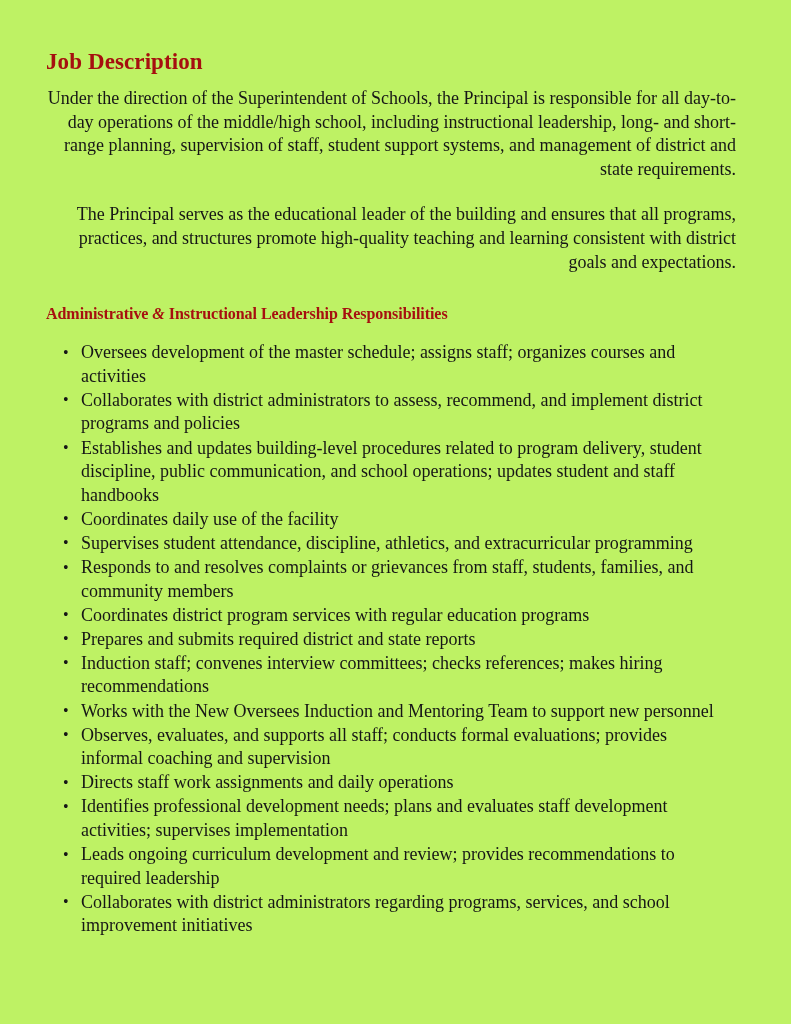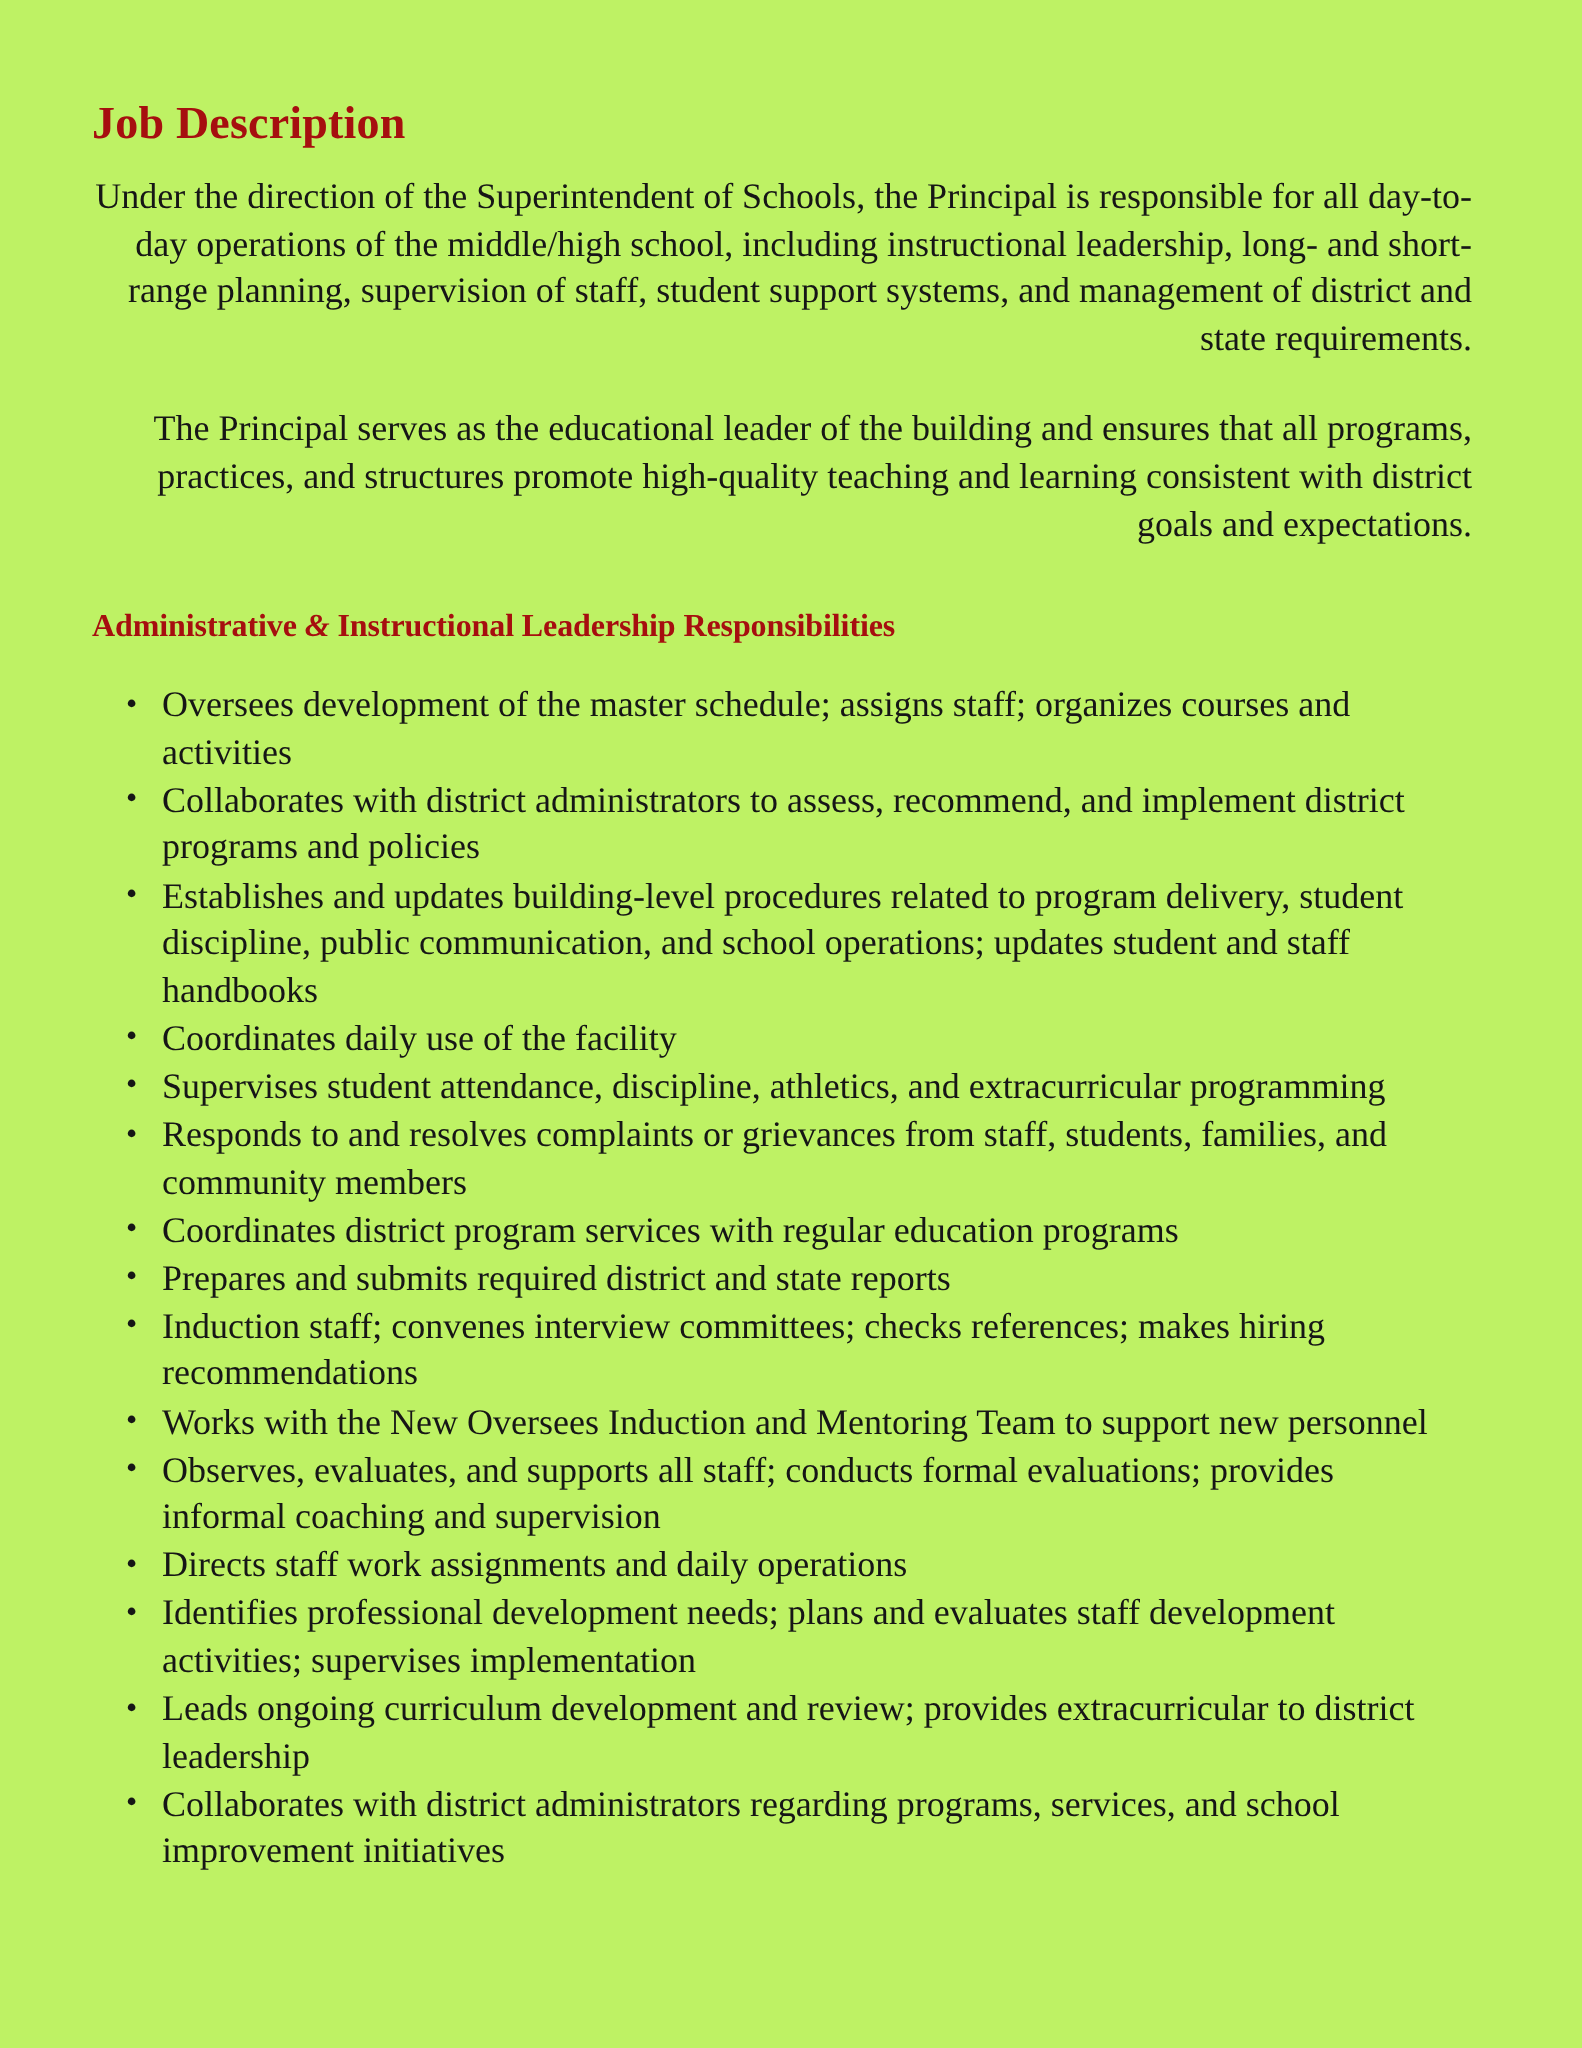--- a/index.html
+++ b/index.html
@@ -107,19 +107,19 @@
         <li>Coordinates daily use of the facility</li>
         <li>Supervises student attendance, discipline, athletics, and extracurricular programming</li>
         <li>Responds to and resolves complaints or grievances from staff, students, families, and community members</li>
         <li>Coordinates district program services with regular education programs</li>
         <li>Prepares and submits required district and state reports</li>
         <li>Induction staff; convenes interview committees; checks references; makes hiring recommendations</li>
         <li>Works with the New Oversees Induction and Mentoring Team to support new personnel</li>
         <li>Observes, evaluates, and supports all staff; conducts formal evaluations; provides informal coaching and supervision</li>
         <li>Directs staff work assignments and daily operations</li>
         <li>Identifies professional development needs; plans and evaluates staff development activities; supervises implementation</li>
-        <li>Leads ongoing curriculum development and review; provides extracurricular to district leadership</li>
+        <li>Leads ongoing curriculum development and review; provides recommendations to required leadership</li>
         <li>Collaborates with district administrators regarding programs, services, and school improvement initiatives</li>
       </ul>
     </section>
 
   </div>
 </div>
 
 </body></html>

